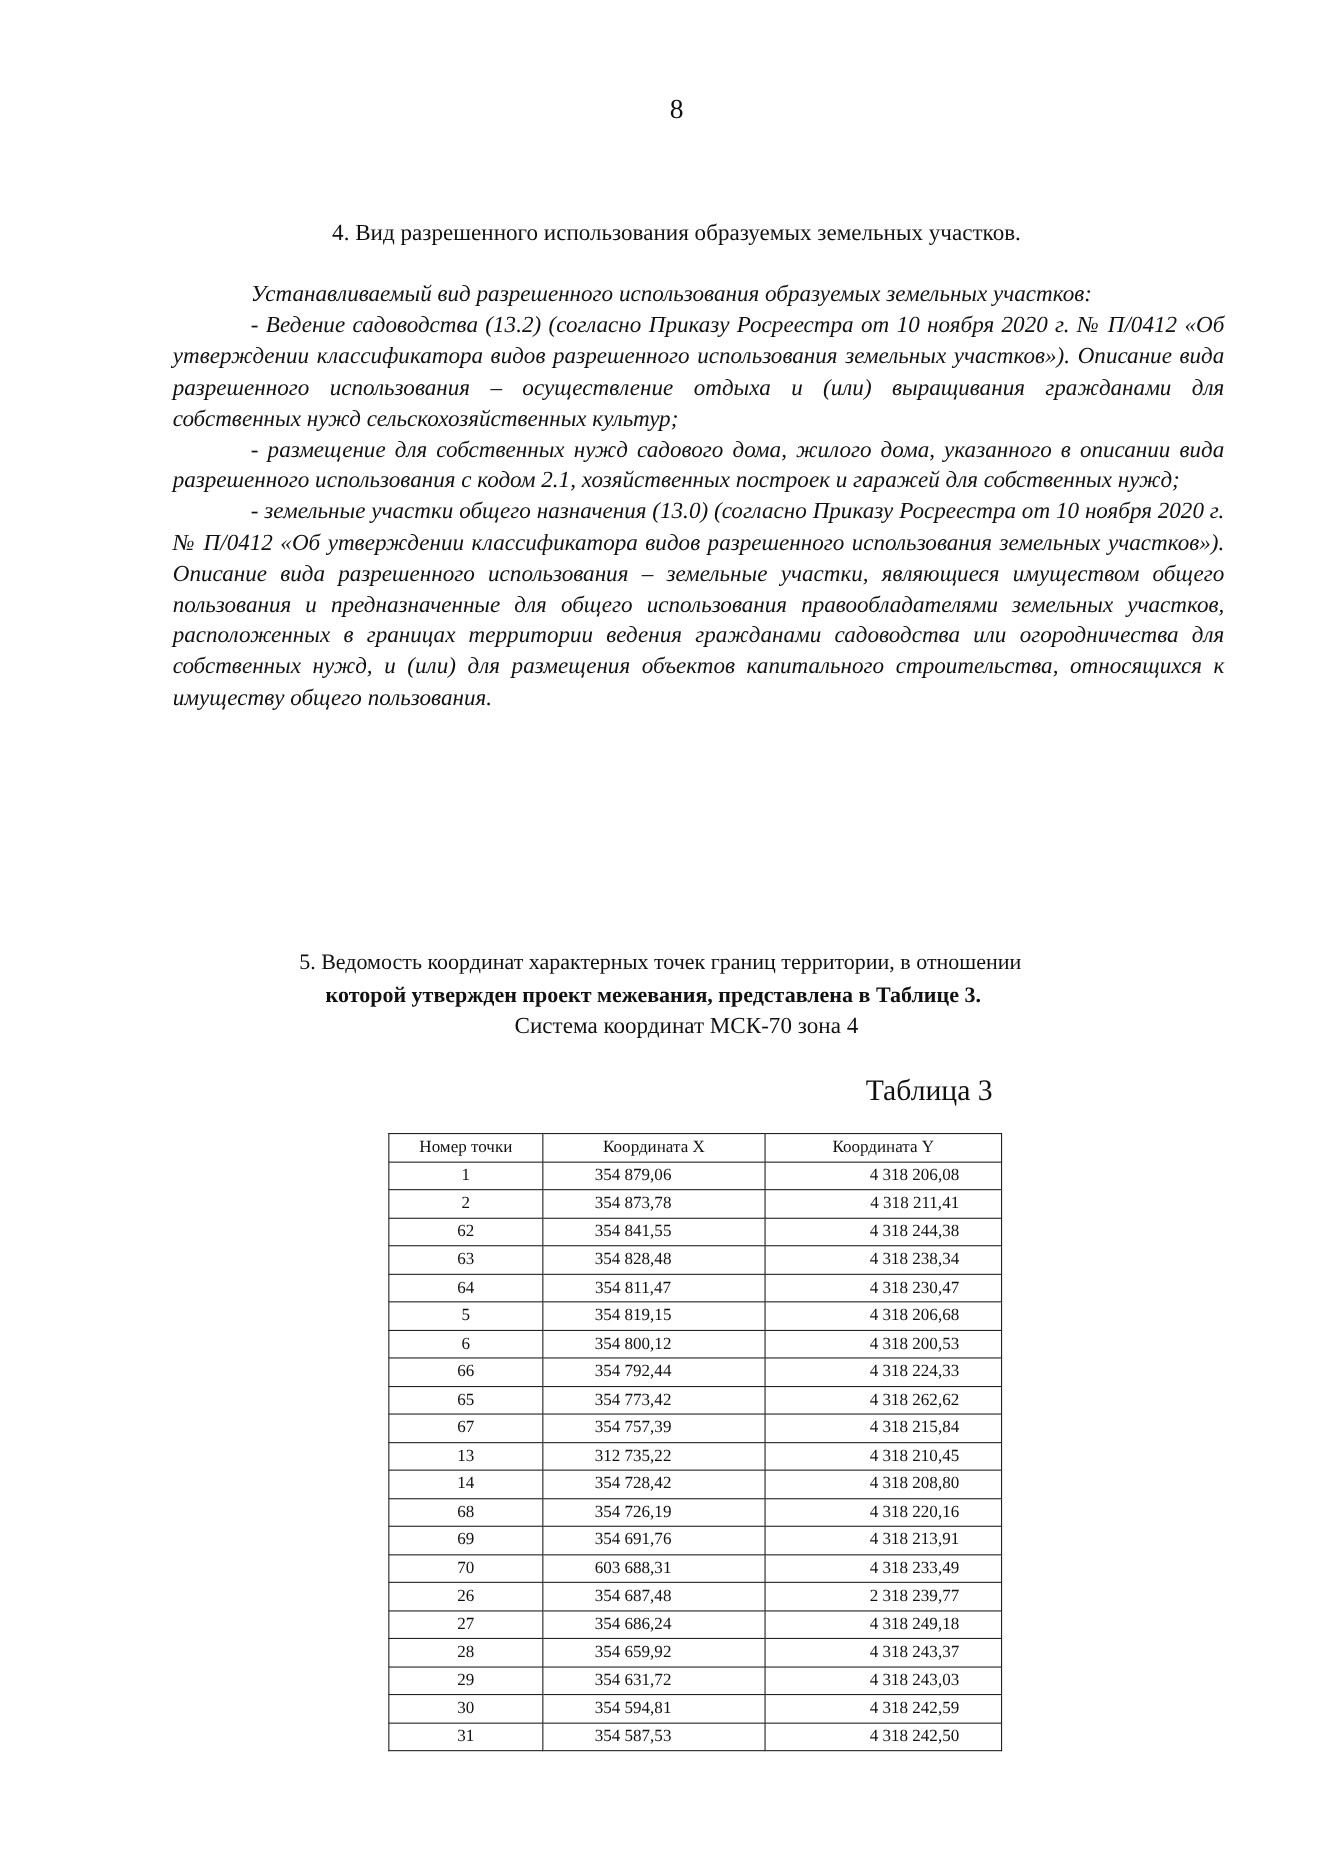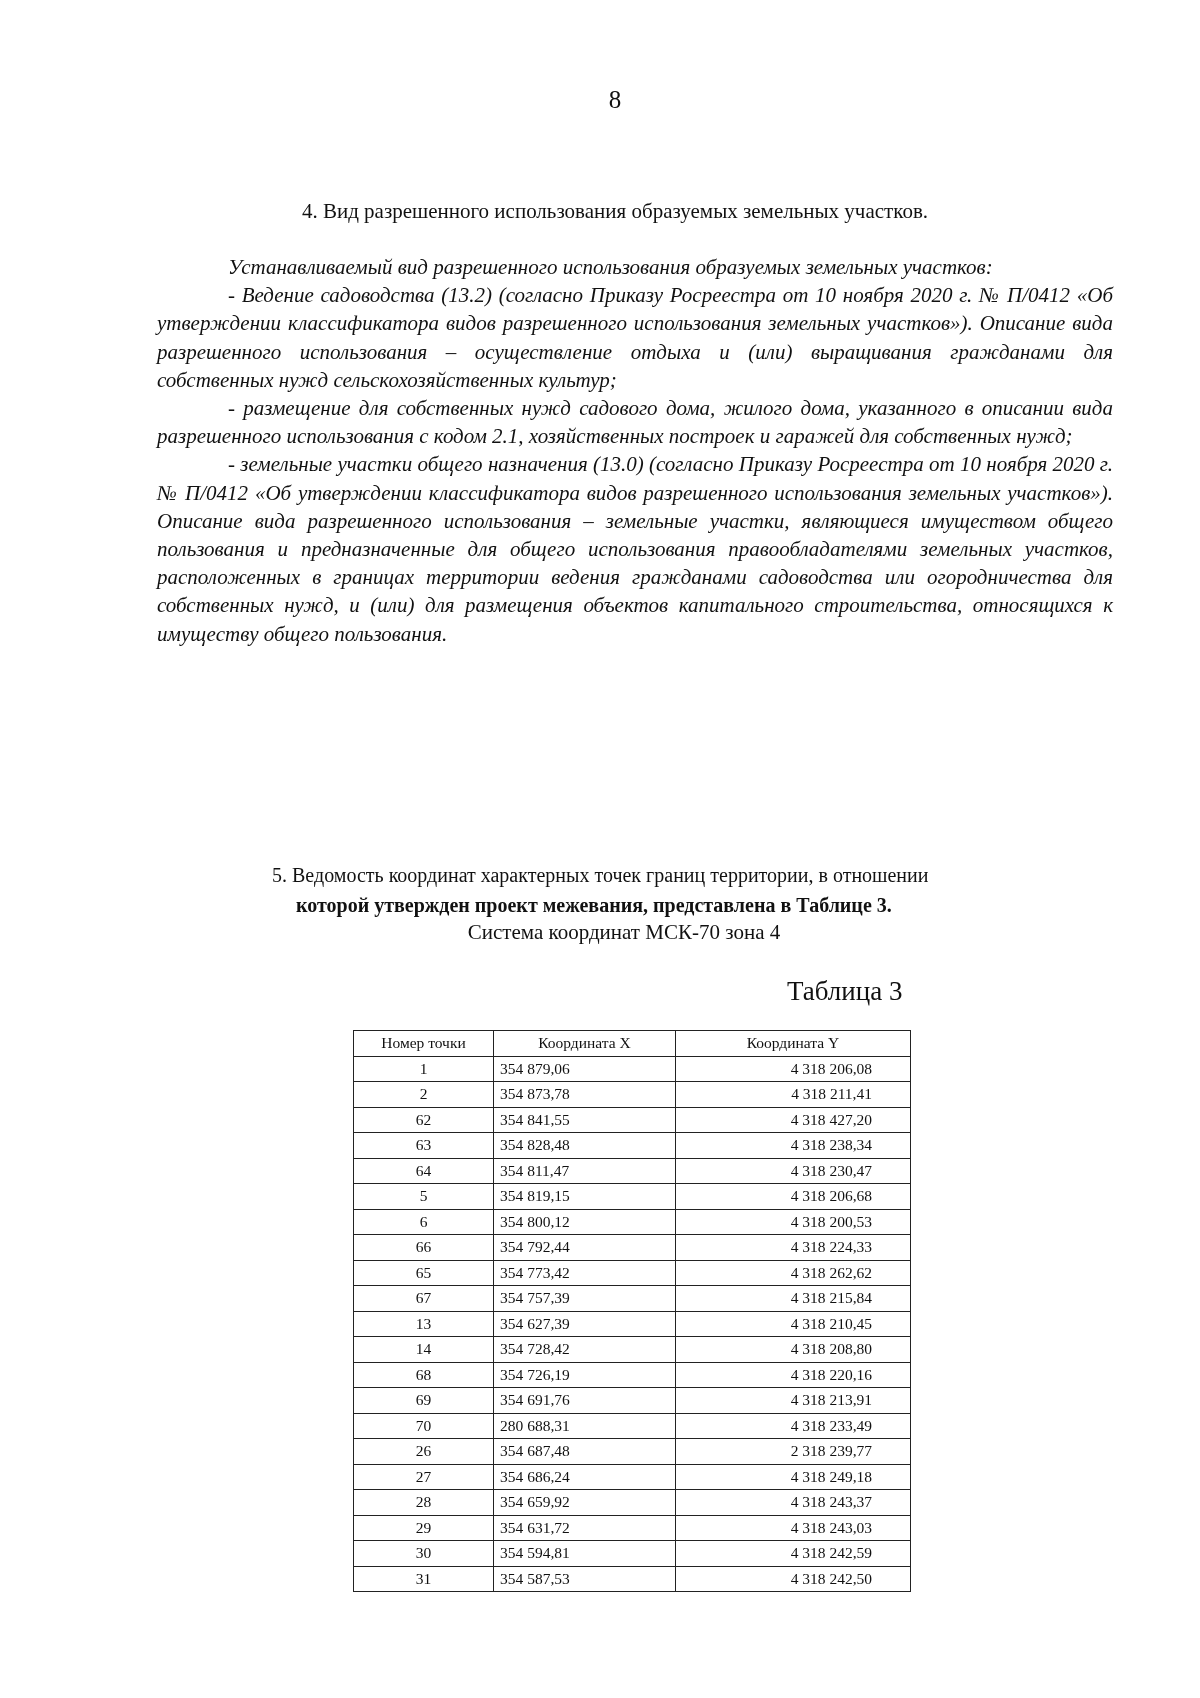--- a/index.html
+++ b/index.html
@@ -11,21 +11,21 @@
   .body4 p { margin:0; text-align:justify; text-indent:71px;font-style:italic; }
   .sec5 { position:absolute; top:860px; left:272px; width:820px; font-size:20px; line-height:30px; }
   .sec5 .l2 { padding-left:24px;font-weight:bold; }
   .coord-sys { position:absolute; top:920px; left:0; width:1248px; text-align:center; font-size:21px; }
   .table-label { position:absolute; top:976px; left:787px; font-size:27px; }
   table.coords { position:absolute; top:1030px; left:353px; width:558px; border-collapse:collapse;
                  font-size:15.5px; }
   table.coords th, table.coords td { border:1.5px solid #222; height:24.5px; padding:0 6px; font-weight:normal; }
   table.coords th { text-align:center; }
   table.coords td.num { text-align:center; width:127px; }
-  table.coords td.x { text-align:left; padding-right:24px; width:151px; }
+  table.coords td.x { text-align:center; padding-right:44px; width:151px; }
   table.coords td.y { text-align:right; padding-right:38px;margin-top:44px; }
 </style>
 </head>
 <body>
 
 <div class="page-number">8</div>
 
 <div class="heading4">4. Вид разрешенного использования образуемых земельных участков.</div>
 
 <div class="body4">
@@ -59,21 +59,21 @@
         <td class="y">4 318 206,08</td>
       </tr>
       <tr>
         <td class="num">2</td>
         <td class="x">354 873,78</td>
         <td class="y">4 318 211,41</td>
       </tr>
       <tr>
         <td class="num">62</td>
         <td class="x">354 841,55</td>
-        <td class="y">4 318 427,20</td>
+        <td class="y">4 318 244,38</td>
       </tr>
       <tr>
         <td class="num">63</td>
         <td class="x">354 828,48</td>
         <td class="y">4 318 238,34</td>
       </tr>
       <tr>
         <td class="num">64</td>
         <td class="x">354 811,47</td>
         <td class="y">4 318 230,47</td>
@@ -98,41 +98,41 @@
         <td class="x">354 773,42</td>
         <td class="y">4 318 262,62</td>
       </tr>
       <tr>
         <td class="num">67</td>
         <td class="x">354 757,39</td>
         <td class="y">4 318 215,84</td>
       </tr>
       <tr>
         <td class="num">13</td>
-        <td class="x">354 627,39</td>
+        <td class="x">312 735,22</td>
         <td class="y">4 318 210,45</td>
       </tr>
       <tr>
         <td class="num">14</td>
         <td class="x">354 728,42</td>
         <td class="y">4 318 208,80</td>
       </tr>
       <tr>
         <td class="num">68</td>
         <td class="x">354 726,19</td>
         <td class="y">4 318 220,16</td>
       </tr>
       <tr>
         <td class="num">69</td>
         <td class="x">354 691,76</td>
         <td class="y">4 318 213,91</td>
       </tr>
       <tr>
         <td class="num">70</td>
-        <td class="x">280 688,31</td>
+        <td class="x">603 688,31</td>
         <td class="y">4 318 233,49</td>
       </tr>
       <tr>
         <td class="num">26</td>
         <td class="x">354 687,48</td>
         <td class="y">2 318 239,77</td>
       </tr>
       <tr>
         <td class="num">27</td>
         <td class="x">354 686,24</td>

